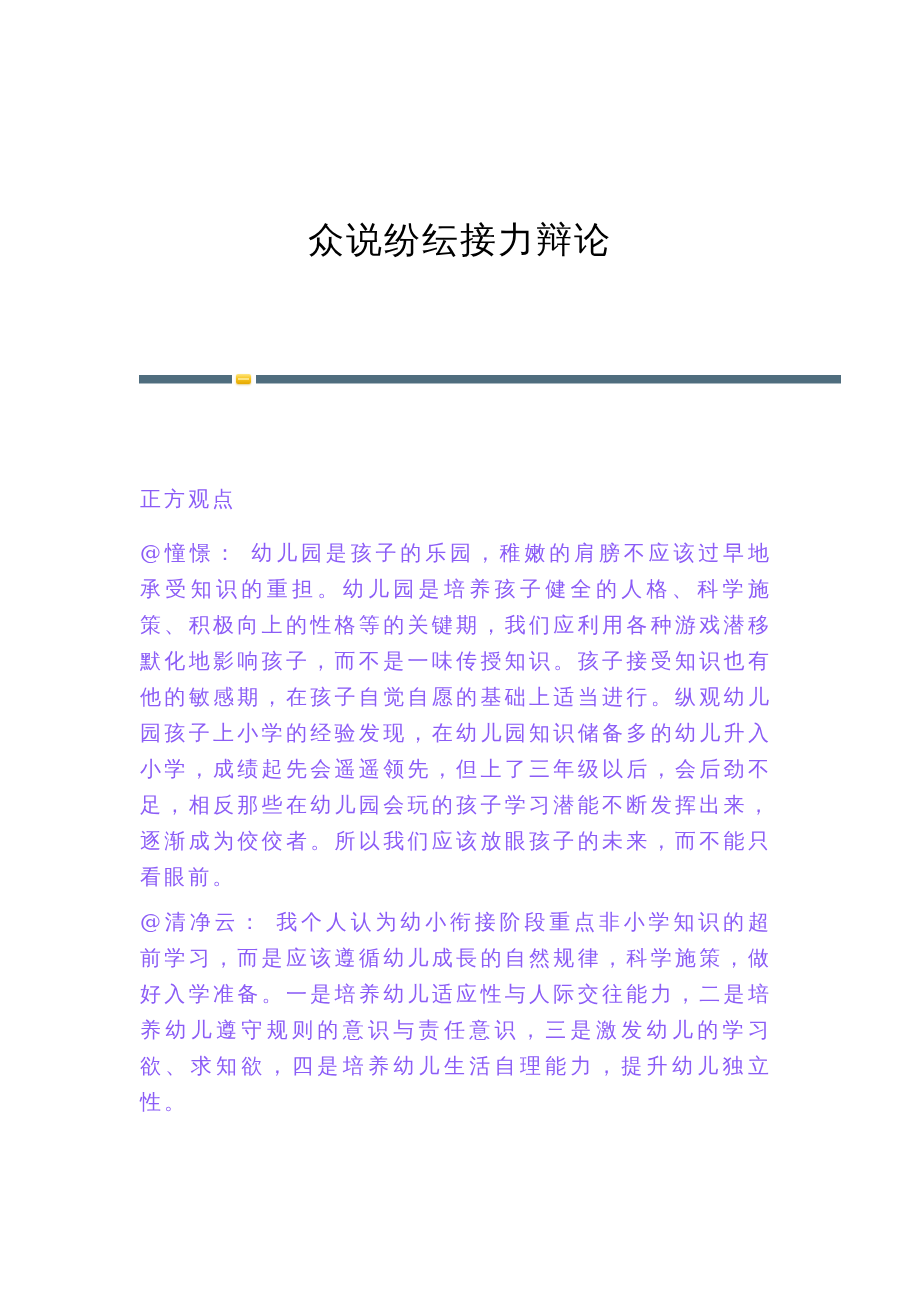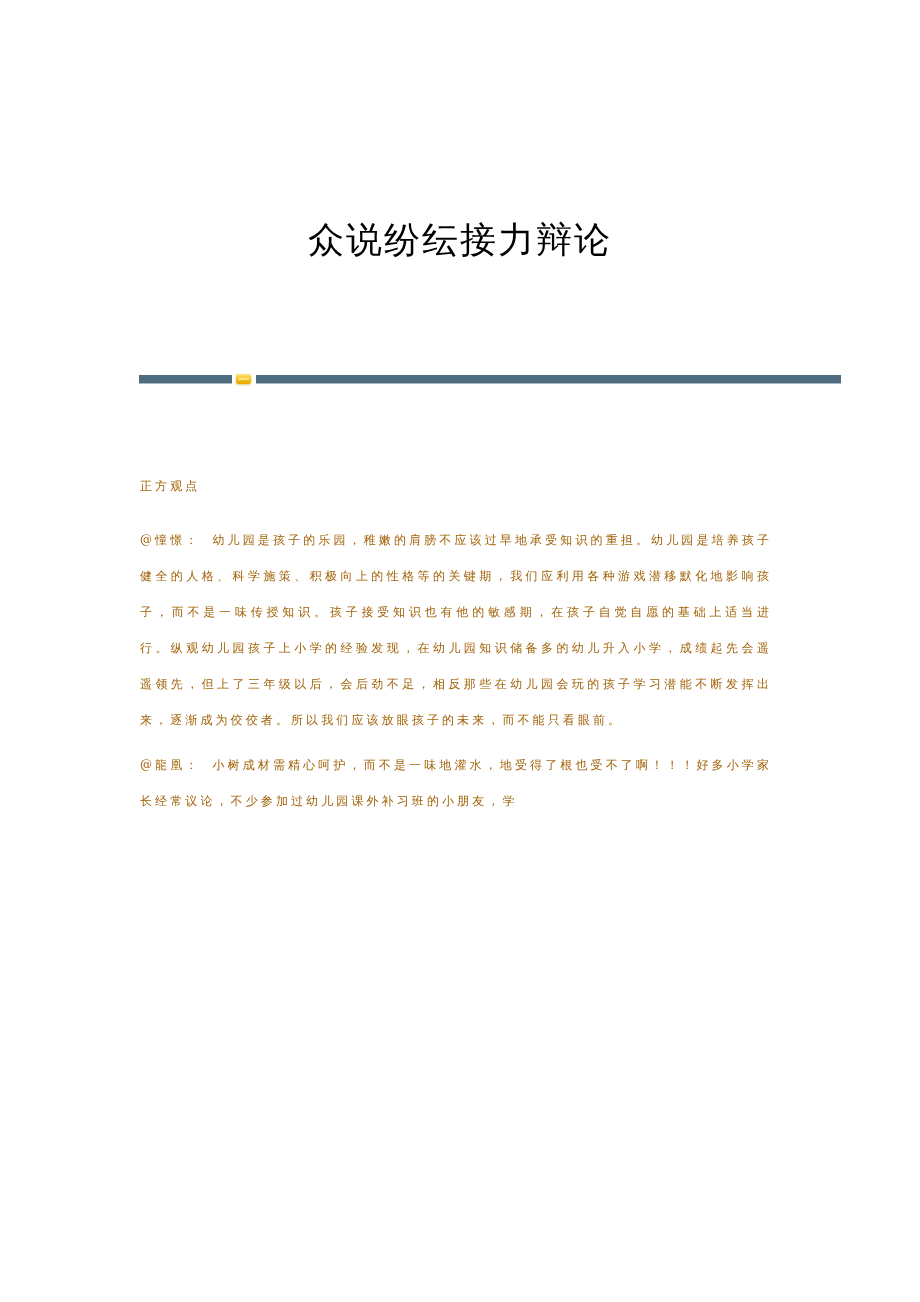--- a/index.html
+++ b/index.html
@@ -69,27 +69,27 @@
       position: absolute;
       left: 2px;
       right: 2px;
       top: 4px;
       height: 2px;
       background: #fff2b0;
       opacity: 0.7;
     }
     .content {
       position: absolute;
-      top: 468px;
+      top: 481px;
       left: 140px;
       width: 632px;
       font-family: "DejaVu Serif", serif;
-      font-size: 12px;
+      font-size: 21px;
       line-height: 36px;
-      color: #a16207;
+      color: #8b5cf6;
       letter-spacing: 3.1px;
     }
     .content p {
       margin: 0 0 9px 0;
       text-align: justify;
       text-justify: inter-character;
     }
     .content .heading {
       margin-bottom: 18px;
     }
@@ -106,15 +106,15 @@
   <div class="seg-left"></div>
   <div class="gem"></div>
   <div class="seg-right"></div>
 </div>
 
 <div class="content">
   <p class="heading">正方观点</p>
 
   <p><span class="author">@憧憬：</span><span>幼儿园是孩子的乐园，稚嫩的肩膀不应该过早地承受知识的重担。幼儿园是培养孩子健全的人格、科学施策、积极向上的性格等的关键期，我们应利用各种游戏潜移默化地影响孩子，而不是一味传授知识。孩子接受知识也有他的敏感期，在孩子自觉自愿的基础上适当进行。纵观幼儿园孩子上小学的经验发现，在幼儿园知识储备多的幼儿升入小学，成绩起先会遥遥领先，但上了三年级以后，会后劲不足，相反那些在幼儿园会玩的孩子学习潜能不断发挥出来，逐渐成为佼佼者。所以我们应该放眼孩子的未来，而不能只看眼前。</span></p>
 
+  <p><span class="author">@清净云：</span><span>我个人认为幼小衔接阶段重点非小学知识的超前学习，而是应该遵循幼儿成長的自然规律，科学施策，做好入学准备。一是培养幼儿适应性与人际交往能力，二是培养幼儿遵守规则的意识与责任意识，三是激发幼儿的学习欲、求知欲，四是培养幼儿生活自理能力，提升幼儿独立性。</span></p>
 
-  <p><span class="author">@龍凰：</span><span>小树成材需精心呵护，而不是一味地灌水，地受得了根也受不了啊！！！好多小学家长经常议论，不少参加过幼儿园课外补习班的小朋友，学</span></p>
 </div>
 
 </body></html>

